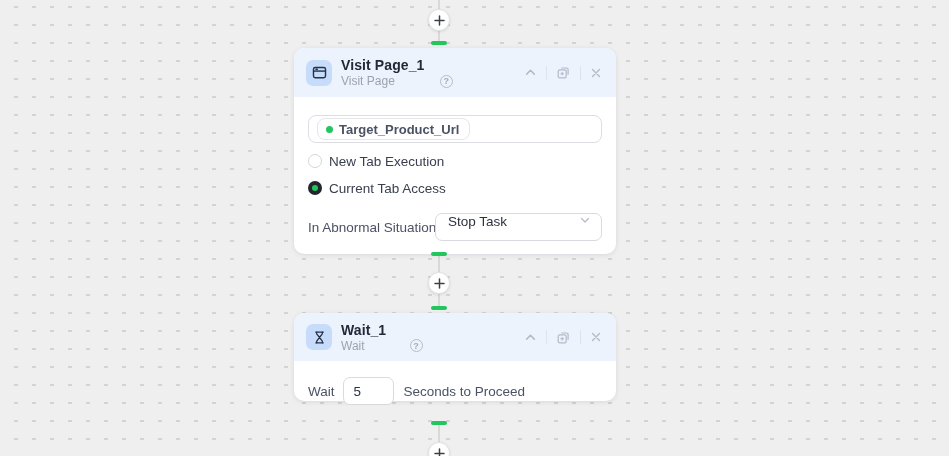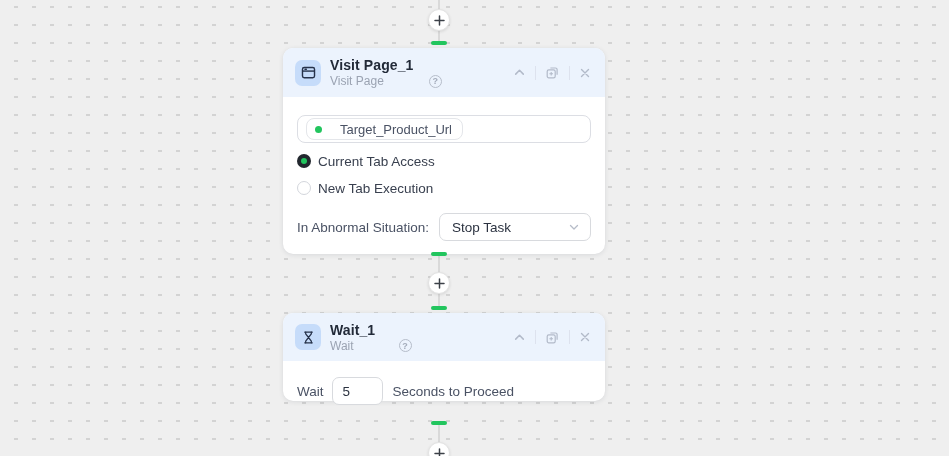--- a/index.html
+++ b/index.html
@@ -18,21 +18,21 @@
   .vline{ position:absolute; left:438px; width:2px; background:#d9d9d9; }
   .plus-btn{
     position:absolute; left:428px; width:22px; height:22px; border-radius:50%;
     background:#fff; border:1px solid #e3e3e3; box-shadow:0 1px 3px rgba(0,0,0,.10);
     display:flex; align-items:center; justify-content:center; cursor:pointer; padding:0; z-index:5;
   }
   .gdash{ position:absolute; left:431px; width:16px; height:4px; border-radius:2px; background:#22c55e; z-index:4; }
 
   
   .node{
-    position:absolute; left:283px; width:322px; background:#fff; border-radius:10px;
+    position:absolute; left:294px; width:322px; background:#fff; border-radius:10px;
     box-shadow:0 1px 5px rgba(30,38,60,.10), 0 0 1px rgba(30,38,60,.06); z-index:3;
   }
   .node-header{
     height:49px; background:#ecf3fd; border-radius:10px 10px 0 0;
     display:flex; align-items:center; padding:0 14px 0 12px;
   }
   .node-icon{
     width:26px; height:26px; border-radius:7px; background:#c6dcfa; flex:0 0 auto;
     display:flex; align-items:center; justify-content:center;
   }
@@ -48,43 +48,43 @@
   .icon-btn{ background:none; border:none; padding:0; cursor:pointer; display:flex; align-items:center; justify-content:center; }
   .action-sep{ width:1px; height:14px; background:#dde2ee; }
 
   
   .node-body{ padding:0 14px; }
   .url-box{
     margin-top:18px; height:28px; border:1px solid #dcdee4; border-radius:8px;
     display:flex; align-items:center; padding:0 4px; background:#fff; cursor:text;
   }
   .var-tag{
-    display:inline-flex; align-items:center; gap:18px; height:22px; margin-left:4px;
-    border:1px solid #e4e6ea; border-radius:8px; padding:0 10px 0 8px; background:#fff; cursor:pointer;
+    display:inline-flex; align-items:center; gap:6px; height:22px; margin-left:4px;
+    border:1px solid #e4e6ea; border-radius:8px; padding:0 10px 0 8px; background:#fff; cursor:pointer;font-weight:bold;
   }
   .var-dot{ width:7px; height:7px; border-radius:50%; background:#22c55e; }
   .var-label{ font-size:13px; color:#4a5264; white-space:nowrap; }
 
   .radio-group{ margin-top:11px; }
   .radio-row{ display:flex; align-items:center; height:14px; cursor:pointer; }
   .radio-row + .radio-row{ margin-top:13px; }
   .radio-ctl{ width:14px; height:14px; border-radius:50%; flex:0 0 auto; position:relative; }
   .radio-ctl.selected{ background:#22272e; }
   .radio-ctl.selected::after{
     content:""; position:absolute; left:4px; top:4px; width:6px; height:6px;
     border-radius:50%; background:#22c55e;
   }
   .radio-ctl.unselected{ border:1px solid #d3d6dc; background:#fff; }
   .radio-label{ margin-left:7px; font-size:13.5px; color:#39404f; white-space:nowrap; }
 
   .abn-row{ margin-top:18px; display:flex; align-items:center; }
   .abn-label{ flex:1 1 auto; min-width:0; font-size:13.5px; color:#4a5264; white-space:nowrap; overflow:hidden; }
   .select{
-    flex:0 0 auto; width:152px; height:28px; border:1px solid #d8dade; border-radius:7px; background:#fff;
-    display:flex; align-items:center; padding:0 10px 0 12px; cursor:pointer;
+    flex:0 0 auto; width:167px; height:28px; border:1px solid #d8dade; border-radius:7px; background:#fff;
+    display:flex; align-items:flex-start; padding:0 10px 0 12px; cursor:pointer;
   }
   .select-value{ flex:1 1 auto; font-size:13.5px; color:#2b3240; }
 
   
   .wait-row{ margin-top:16px; display:flex; align-items:center; padding:0 14px; }
   .wait-text{ font-size:13.5px; color:#4a5264; white-space:nowrap; }
   .wait-input{
     width:51px; height:28px; margin:0 10px 0 8px; border:1px solid #d8dade; border-radius:7px;
     padding:0 0 0 10px; font-family:inherit; font-size:13.5px; color:#2b3240; outline:none; background:#fff;
   }
@@ -161,26 +161,26 @@
     <div class="node-body">
       <div class="url-box">
         <span class="var-tag">
           <span class="var-dot"></span>
           <span class="var-label">Target_Product_Url</span>
         </span>
       </div>
 
       <div class="radio-group">
         <div class="radio-row">
+          <span class="radio-ctl unselected"></span>
+          <span class="radio-label">New Tab Execution</span>
+        </div>
+        <div class="radio-row">
           <span class="radio-ctl selected"></span>
           <span class="radio-label">Current Tab Access</span>
-        </div>
-        <div class="radio-row">
-          <span class="radio-ctl unselected"></span>
-          <span class="radio-label">New Tab Execution</span>
         </div>
       </div>
 
       <div class="abn-row">
         <span class="abn-label">In Abnormal Situation:</span>
         <div class="select">
           <span class="select-value">Stop Task</span>
           <svg width="12" height="12" viewBox="0 0 12 12" fill="none">
               <path d="M2.5 4.5L6 8l3.5-3.5" stroke="#b6bcc8" stroke-width="1.3" stroke-linecap="round" stroke-linejoin="round"></path>
             </svg>

